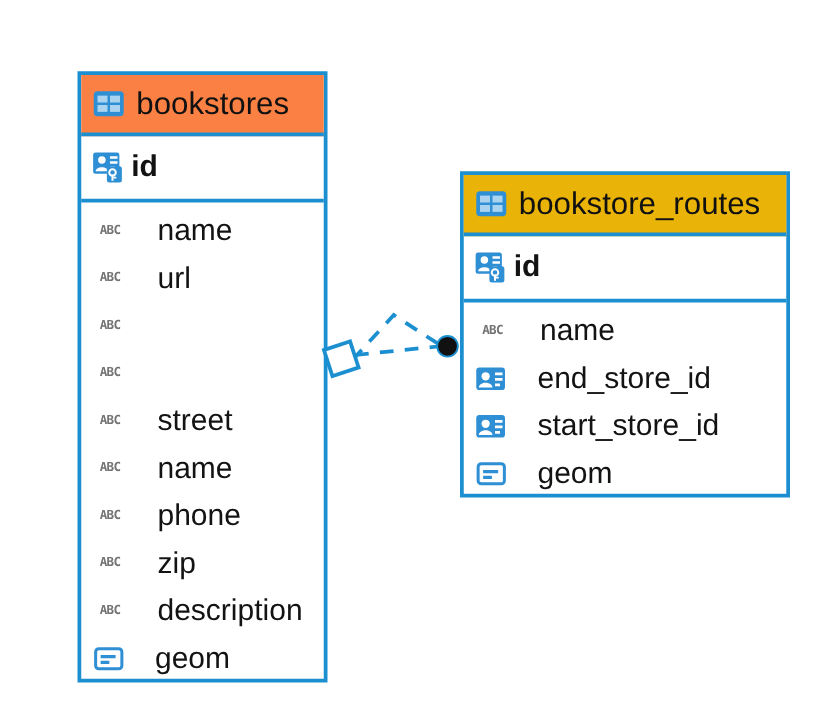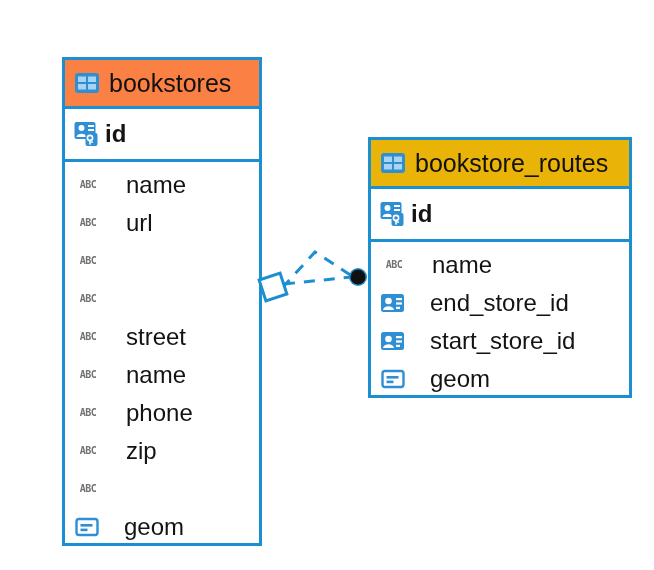--- a/index.html
+++ b/index.html
@@ -168,20 +168,21 @@
         <div class="field">
           <span class="icon abc-icon">ABC</span>
           <span class="field-label">phone</span>
         </div>
         <div class="field">
           <span class="icon abc-icon">ABC</span>
           <span class="field-label">zip</span>
         </div>
         <div class="field">
           <span class="icon abc-icon">ABC</span>
+          <span class="field-label">description</span>
         </div>
         <div class="field">
           <span class="icon">
             <svg width="26" height="26" viewBox="0 0 26 26">
               <rect x="2.5" y="5" width="21" height="16" rx="2.5" ry="2.5" fill="none" stroke="#2f8fd4" stroke-width="2.4"></rect>
               <rect x="6.5" y="10" width="12" height="2.6" fill="#2f8fd4"></rect>
               <rect x="6.5" y="14.6" width="7" height="2.6" fill="#2f8fd4"></rect>
             </svg>
           </span>
           <span class="field-label">geom</span>

